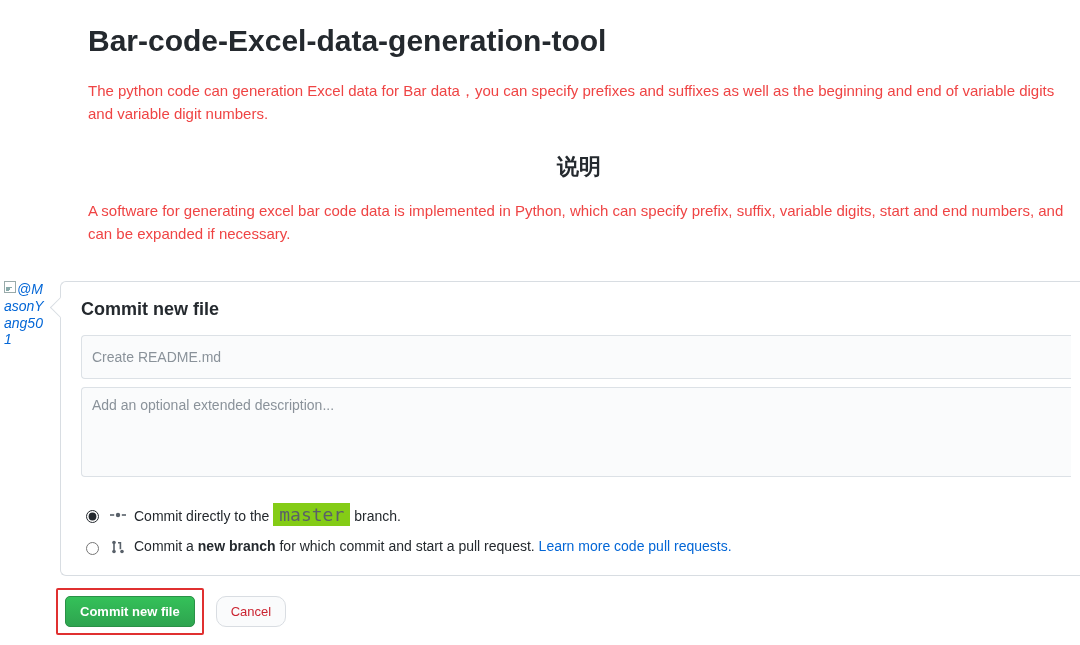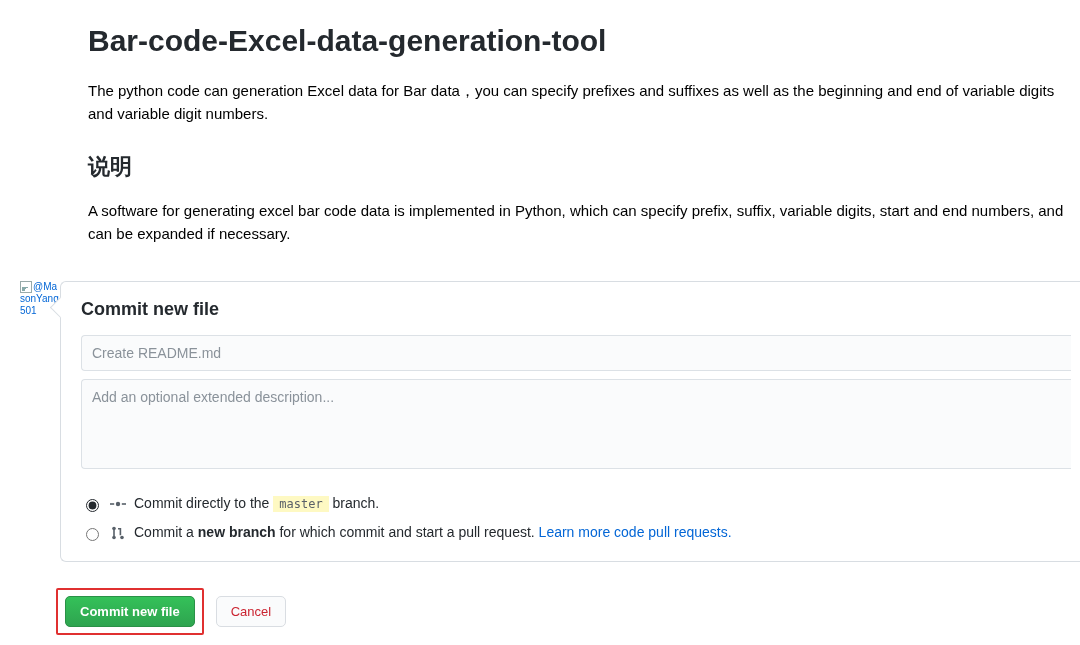--- a/index.html
+++ b/index.html
@@ -22,43 +22,45 @@
     width: 1070px;
   }
   .readme h1 {
     font-size: 30px;
     font-weight: 600;
     margin: 18px 0 16px 0;
     color: #24292e;
   }
   .readme p {
     font-size: 15px;
-    color: #000000;
+    color: #ef4444;
     margin: 2px 0 16px 0;
     line-height: 1.55;
   }
   .readme h2 {
     font-size: 22px;
     font-weight: 600;
     margin: 24px 0 16px 0;
+    text-align: center;
   }
   .commit-section {
     position: relative;
     margin-top: 36px;
   }
   .avatar {
     position: absolute;
-    left: 20px;
+    left: 4px;
     top: 0;
     width: 42px;
     height: 52px;
-    font-size: 10px;
+    font-size: 14px;
     color: #0366d6;
     word-break: break-all;
     line-height: 1.2;
+    font-style: italic;
   }
   .avatar .broken {
     display:inline-block;
     width:12px;height:12px;
     border:1px solid #9aa;
     margin-right:1px;
     vertical-align: top;
     position: relative;
   }
   .avatar .broken::before{
@@ -98,21 +100,21 @@
     border: 1px solid #dce1e6;
     border-right: none;
     border-radius: 4px 0 0 4px;
     font-family: inherit;
     font-size: 14px;
     background: #fafbfc;
     color: #6a737d;
   }
   .summary-input {
     padding: 7px 10px;
-    height: 36px;
+    height: 44px;
   }
   .desc-input {
     padding: 9px 10px;
     height: 90px;
     resize: none;
     margin-top: 8px;
   }
   .summary-input::placeholder, .desc-input::placeholder { color: #8a929a; }
   .branch-options { margin-top: 14px; }
   .branch-row {
@@ -126,25 +128,25 @@
   .branch-row input[type=radio]{
     width:13px;height:13px;
     accent-color:#24292e;
   }
   .icon-commit, .icon-pr {
     display:inline-flex;
     width:16px;height:16px;
     color:#586069;
   }
   .code-tag {
-    background:#fef9c3;
+    background:#84cc16;
     border-radius:0;
     padding:1px 6px;
     font-family: ui-monospace, SFMono-Regular, Consolas, monospace;
-    font-size: 12px;
+    font-size: 18px;
     color:#5a6068;
   }
   .branch-row a { color:#0366d6; text-decoration:none; }
   .actions {
     position: absolute;
     left: 56px;
     bottom: 10px;
     display: flex;
     align-items: center;
     gap: 12px;
@@ -165,21 +167,21 @@
     padding: 7px 14px;
     border-radius: 5px;
     cursor: pointer;
   }
   .btn-cancel {
     background: #fafbfc;
     border: 1px solid #d9dde2;
     color: #cb2431;
     font-size: 13px;
     padding: 7px 14px;
-    border-radius: 5px;
+    border-radius: 10px;
     cursor: pointer;
   }
   .bold { font-weight:600;text-align:center; }
 </style>
 </head>
 <body>
 
 <div class="container">
 
   <div class="readme">

